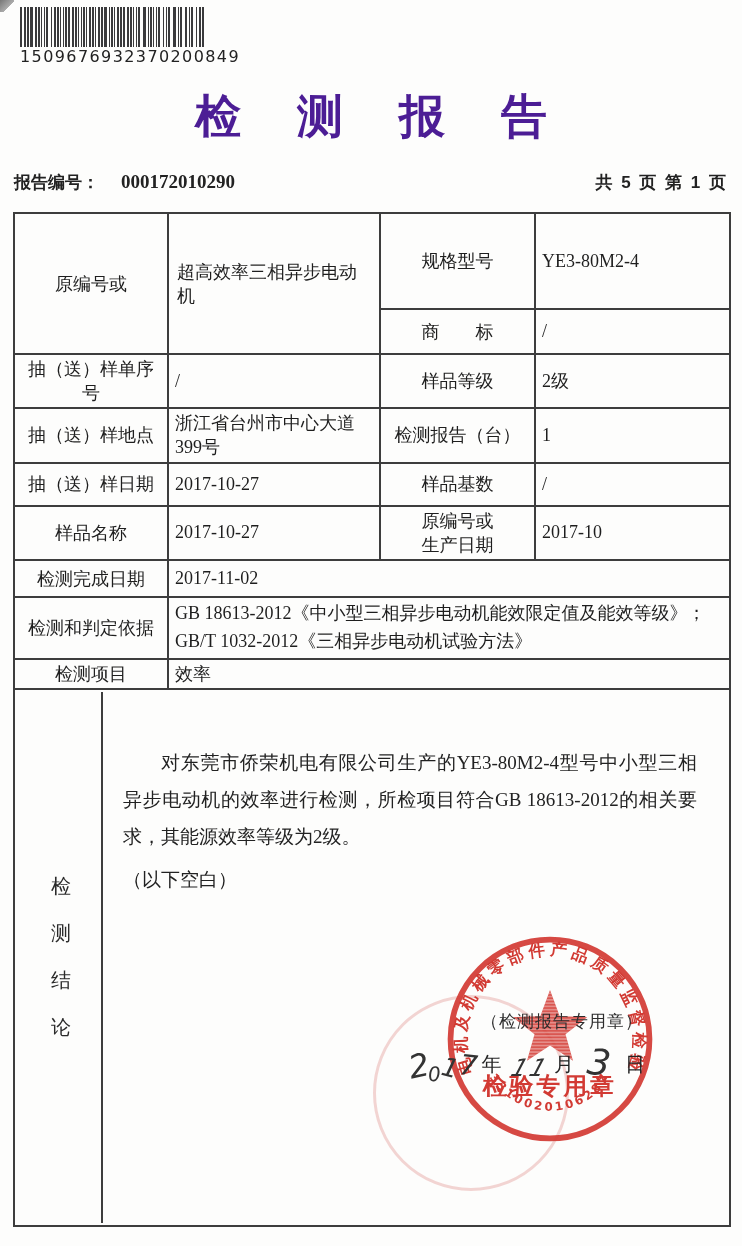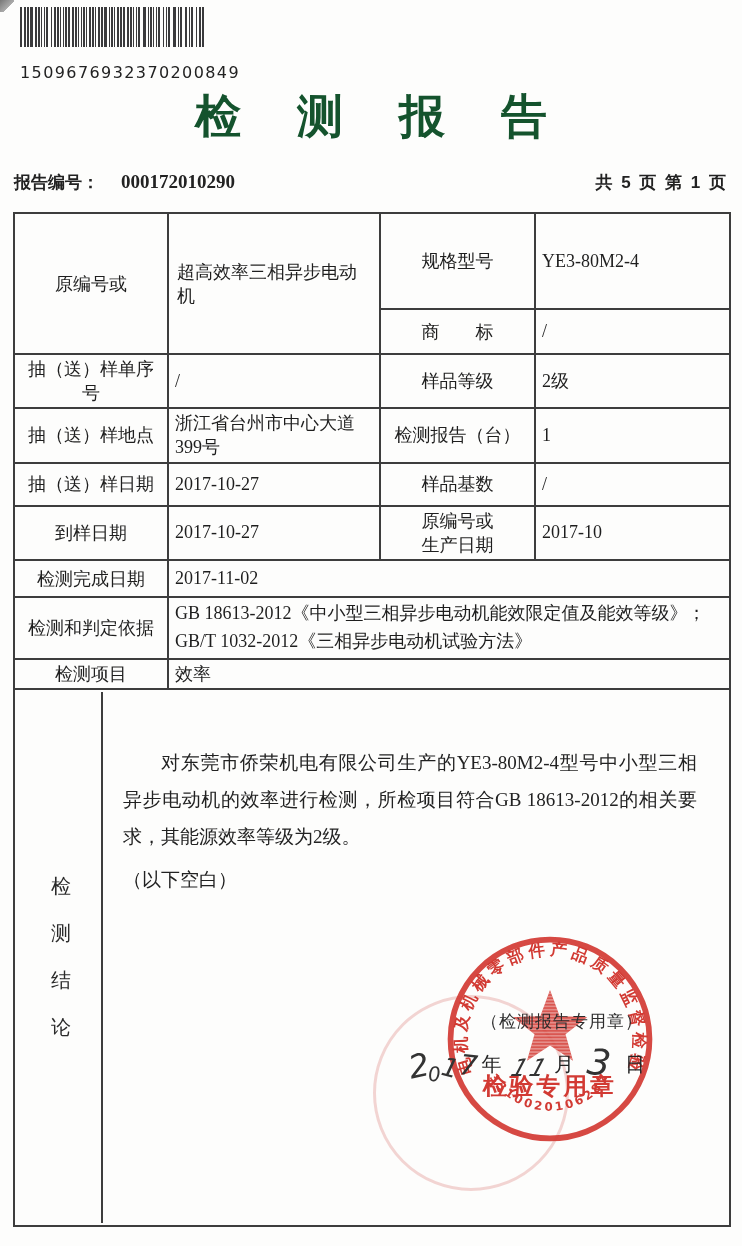--- a/index.html
+++ b/index.html
@@ -15,26 +15,26 @@
     position:absolute;left:0;top:0;width:14px;height:12px;
     background:linear-gradient(135deg,#555 0%,#999 60%,transparent 61%);
     opacity:.8;
   }
   
   .barcode-block{position:absolute;left:20px;top:7px;width:230px;}
   .bars{height:40px;white-space:nowrap;}
   .bars span{display:inline-block;height:100%;background:#3a3a3c;vertical-align:top;}
   .barcode-digits{
     font-family:"DejaVu Sans","Liberation Sans",sans-serif;
-    font-size:16px;letter-spacing:1.4px;color:#222;margin-top:16px;
+    font-size:16px;letter-spacing:1.4px;color:#222;margin-top:0px;
   }
   
   .title{
     position:absolute;left:0;top:86px;width:742px;margin:0;
-    text-align:center;font-size:46px;font-weight:bold;color:#14532d;
+    text-align:center;font-size:46px;font-weight:bold;color:#4c1d95;
     letter-spacing:56px;text-indent:56px;
     font-family:"Liberation Serif","DejaVu Serif",serif;
   }
   .meta-row{
     position:absolute;left:14px;top:171px;width:716px;height:24px;
     font-family:"Liberation Sans","DejaVu Sans",sans-serif;
     font-size:17px;font-weight:bold;color:#222;
   }
   .report-no{position:absolute;left:0;top:0;}
   .report-no .val{margin-left:22px;font-family:"Liberation Serif","DejaVu Serif",serif;font-size:19px;}
@@ -151,21 +151,21 @@
       <td class="lbl">检测报告（台）</td>
       <td class="val">1</td>
     </tr>
     <tr style="height:43px">
       <td class="lbl">抽（送）样日期</td>
       <td class="val">2017-10-27</td>
       <td class="lbl">样品基数</td>
       <td class="val">/</td>
     </tr>
     <tr style="height:43px">
-      <td class="lbl">到样日期</td>
+      <td class="lbl">样品名称</td>
       <td class="val">2017-10-27</td>
       <td class="lbl two-line">
         <div>原编号或</div>
         <div>生产日期</div>
       </td>
       <td class="val">2017-10</td>
     </tr>
     <tr style="height:37px">
       <td class="lbl">检测完成日期</td>
       <td class="val" colspan="3">2017-11-02</td>

